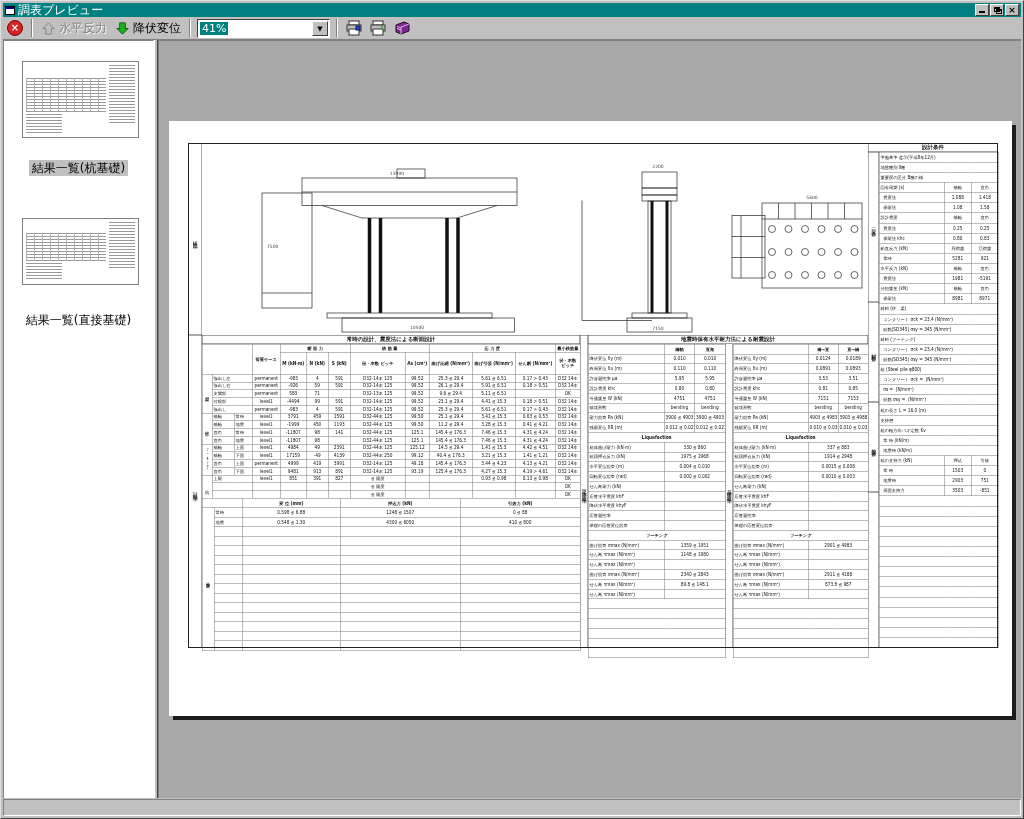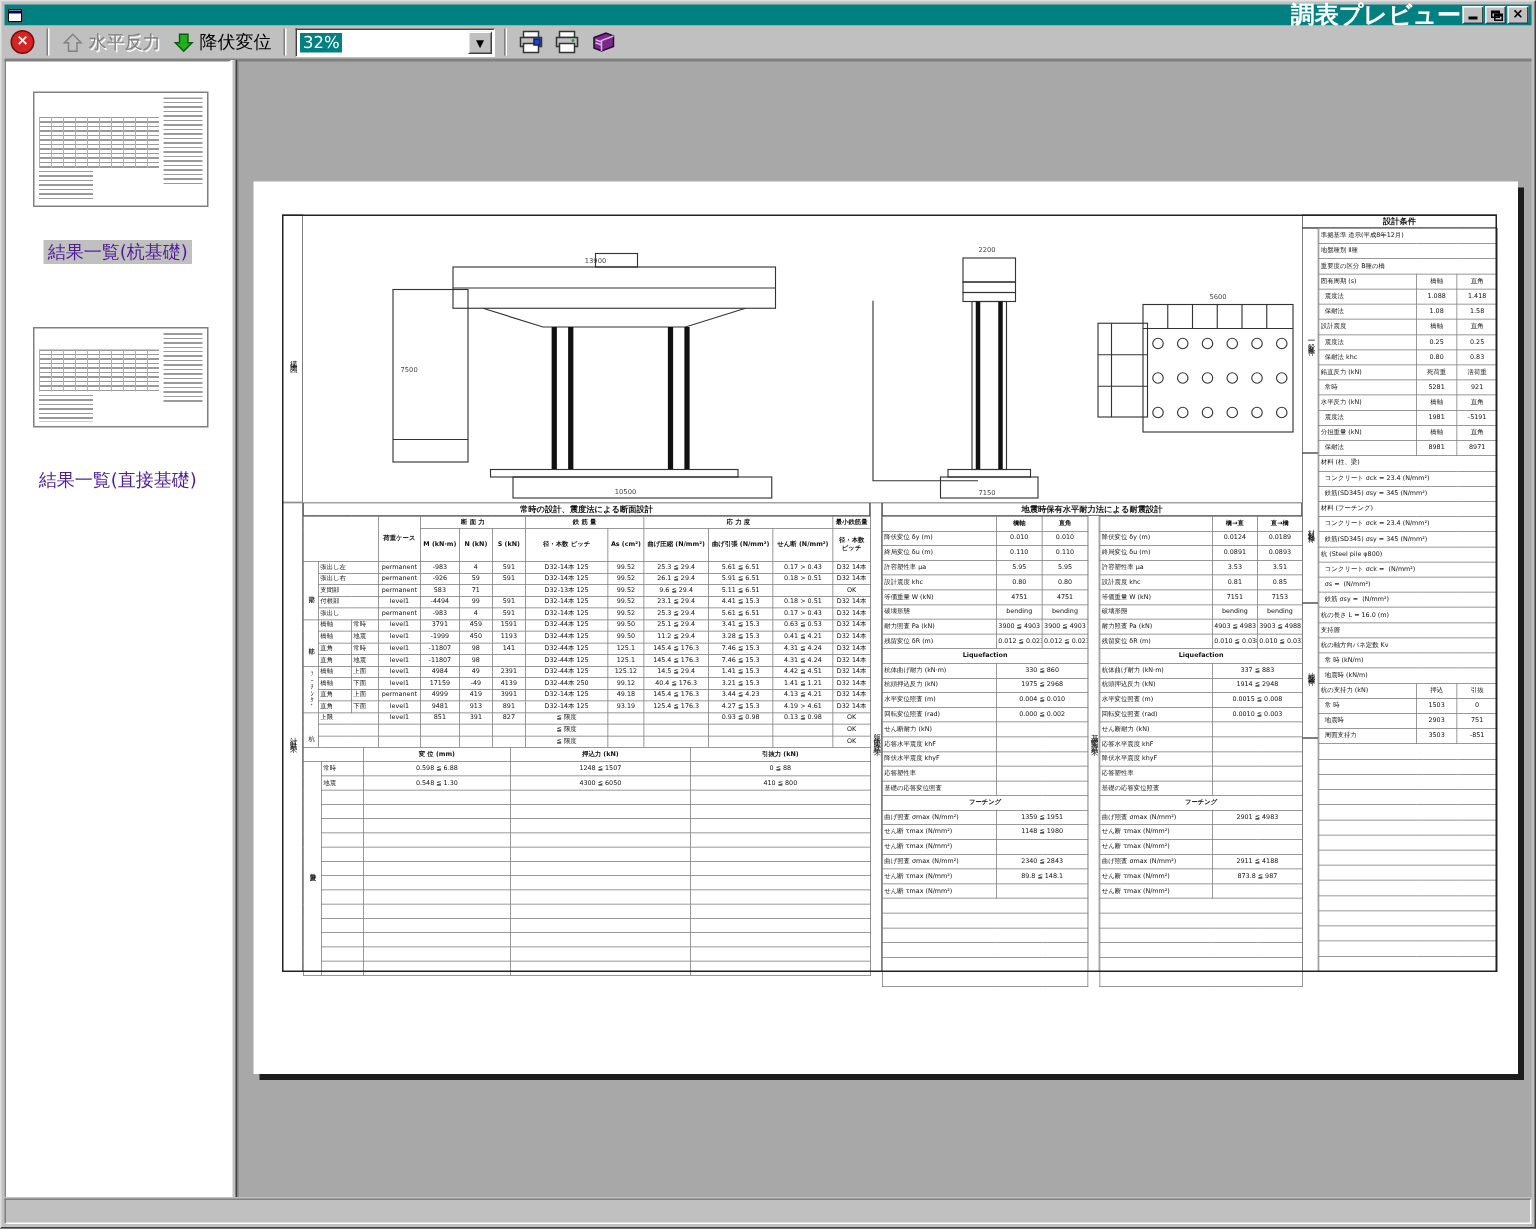--- a/index.html
+++ b/index.html
@@ -6,21 +6,21 @@
   *{box-sizing:border-box;}
   .screen{position:relative;width:1024px;height:819px;background:#c0c0c0;
     font-family:"DejaVu Sans","Liberation Sans",sans-serif;
     border-top:1px solid #dfdfdf;border-left:1px solid #dfdfdf;
     border-right:1px solid #404040;border-bottom:1px solid #404040;overflow:hidden;}
   
   .titlebar{position:absolute;left:2px;top:2px;right:2px;height:14px;background:#008080;
     display:flex;align-items:center;padding:0 2px;}
   .app-icon{width:10px;height:9px;background:#fff;border:1px solid #000;margin-right:3px;
     box-shadow:inset 0 2px 0 #000080;}
-  .title-text{color:#fff;font-size:16px;font-weight:bold;line-height:12px;flex:1;white-space:nowrap;text-align:right;}
+  .title-text{color:#fff;font-size:12px;font-weight:normal;line-height:12px;flex:1;white-space:nowrap;}
   .winbtn{width:14px;height:12px;background:#c0c0c0;border-top:1px solid #fff;border-left:1px solid #fff;
     border-right:1px solid #404040;border-bottom:1px solid #404040;margin-left:1px;
     font-size:9px;line-height:9px;text-align:center;color:#000;position:relative;}
   .winbtn .min{position:absolute;left:3px;bottom:2px;width:6px;height:2px;background:#000;}
   .winbtn .rst1{position:absolute;left:3px;top:2px;width:6px;height:5px;border:1px solid #000;border-top-width:2px;}
   .winbtn .rst2{position:absolute;left:5px;top:4px;width:6px;height:5px;border:1px solid #000;border-top-width:2px;background:#c0c0c0;}
   .winbtn .x{font-weight:bold;font-size:9px;line-height:11px;}
   
   .toolbar{position:absolute;left:2px;top:16px;right:2px;height:23px;background:#c0c0c0;
     display:flex;align-items:center;border-bottom:1px solid #808080;}
@@ -39,21 +39,21 @@
   
   .sidebar{position:absolute;left:2px;top:39px;width:151px;bottom:20px;background:#fff;
     border-top:1px solid #808080;border-left:1px solid #808080;border-right:1px solid #fff;overflow:hidden;}
   .splitter{position:absolute;left:153px;top:39px;width:4px;bottom:20px;background:#c0c0c0;
     border-left:1px solid #fff;border-right:1px solid #404040;}
   .preview{position:absolute;left:157px;top:39px;right:2px;bottom:20px;background:#a8a8a8;
     border-top:1px solid #808080;border-left:1px solid #808080;overflow:hidden;}
   .thumb{position:absolute;left:18px;width:117px;background:#fff;border:1px solid #808080;}
   .thumb .tblock{position:absolute;background:repeating-linear-gradient(#9a9a9a 0 1px,transparent 1px 3px);}
   .thumb .vblock{position:absolute;background:repeating-linear-gradient(90deg,#b0b0b0 0 1px,transparent 1px 8px);}
-  .thumb-label{position:absolute;width:100%;text-align:center;font-size:12px;color:#4c1d95;}
+  .thumb-label{position:absolute;width:100%;text-align:center;font-size:12px;color:#000000;}
   .thumb-label span{padding:1px 3px;}
   .thumb-label.selected span{background:#c0c0c0;}
   
   .statusbar{position:absolute;left:2px;right:2px;bottom:2px;height:17px;background:#c0c0c0;
     border-top:1px solid #808080;border-left:1px solid #808080;border-bottom:1px solid #fff;border-right:1px solid #fff;
     font-size:11px;line-height:15px;padding:0 4px;white-space:pre;overflow:hidden;}
   
   .page{position:absolute;left:10px;top:80px;width:843px;height:595px;background:#fff;
     box-shadow:4px 4px 0 0 #1c1c1c;}
   .page-inner{position:absolute;left:0;top:0;width:1686px;height:1190px;
@@ -114,21 +114,21 @@
       <span>水平反力</span>
     </div>
     <div class="tb-btn">
       <svg width="15" height="15" viewBox="0 0 16 16">
         <path d="M8 14 L2 8 L5 8 L5 2 L11 2 L11 8 L14 8 Z" fill="#1faf1f" stroke="#0a5a0a" stroke-width="1"></path>
       </svg>
       <span>降伏変位</span>
     </div>
     <div class="tb-sep"></div>
     <div class="combo">
-      <span class="val">32%</span>
+      <span class="val">41%</span>
       <span class="spacer"></span>
       <span class="drop"><span>▼</span></span>
     </div>
     <div class="tb-sep"></div>
     <div class="tb-icon">
       <svg width="18" height="16" viewBox="0 0 18 16">
         <rect x="4" y="1" width="10" height="4" fill="#fff" stroke="#333"></rect>
         <rect x="2" y="5" width="14" height="6" fill="#c0c0c0" stroke="#333"></rect>
         <rect x="4" y="9" width="10" height="6" fill="#fff" stroke="#333"></rect>
         <rect x="11" y="6" width="4" height="4" fill="#2244cc" stroke="#112266"></rect>

